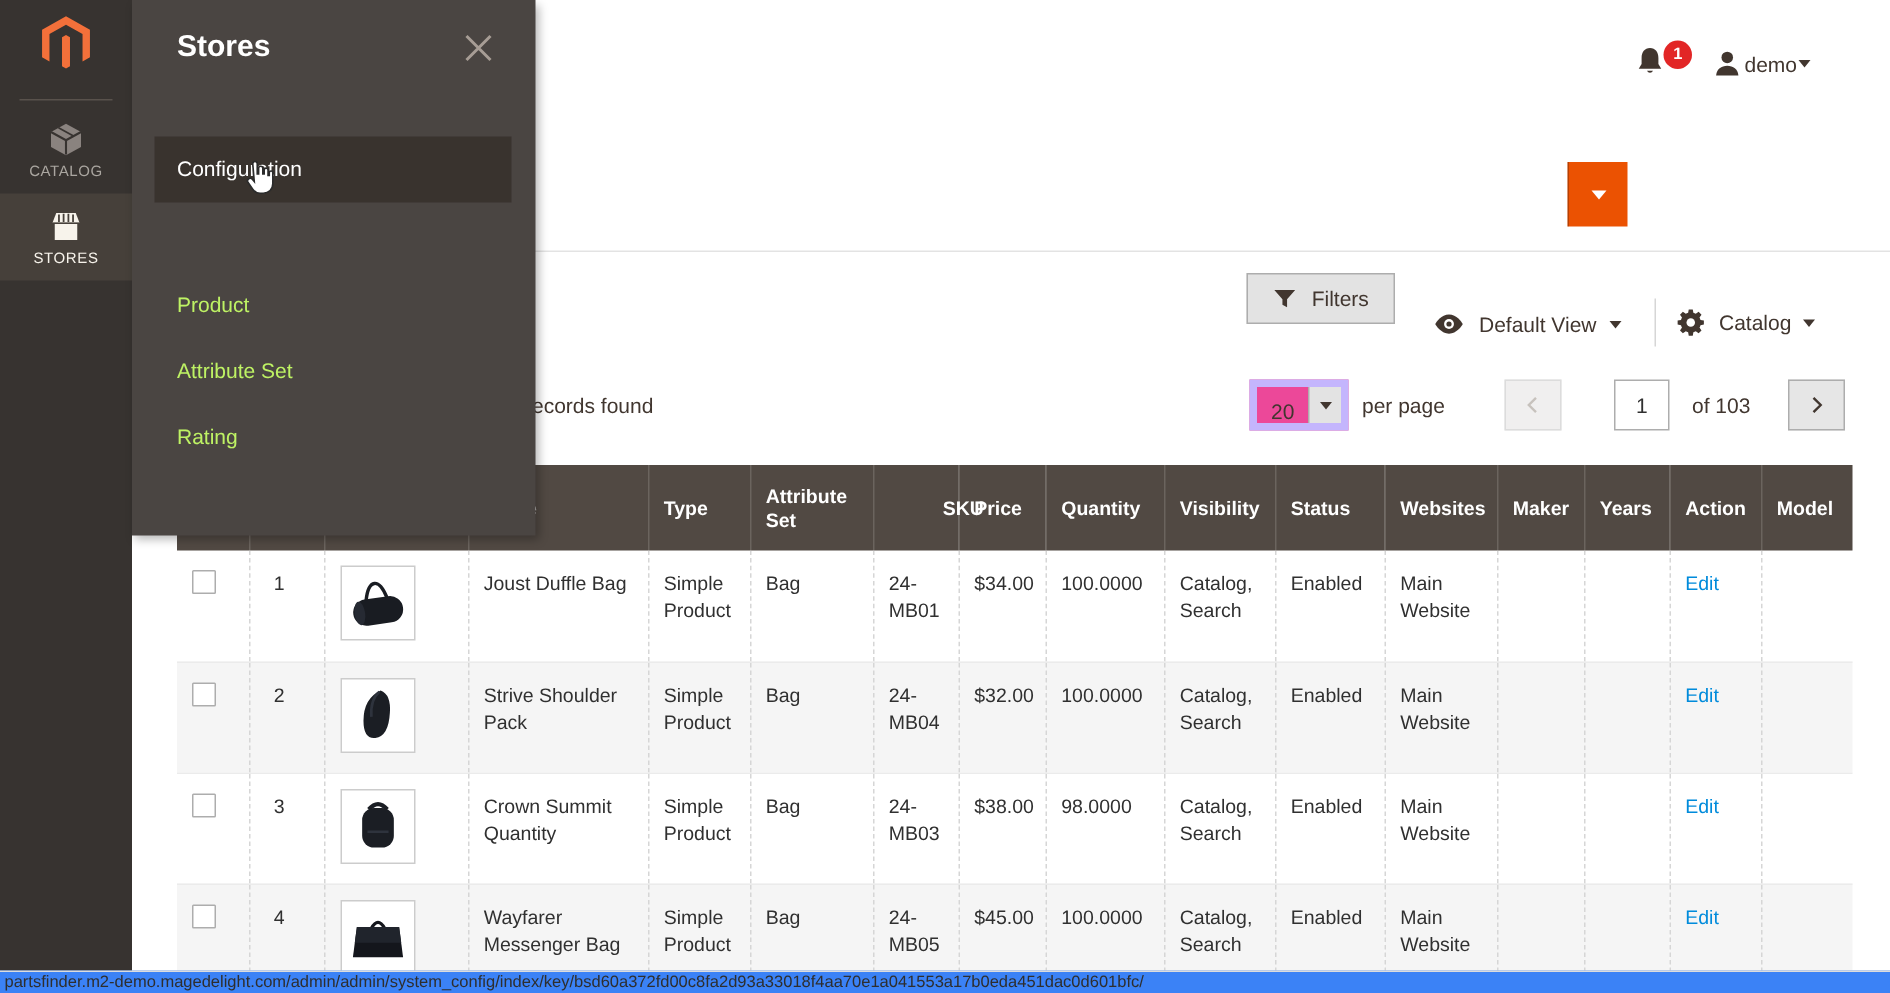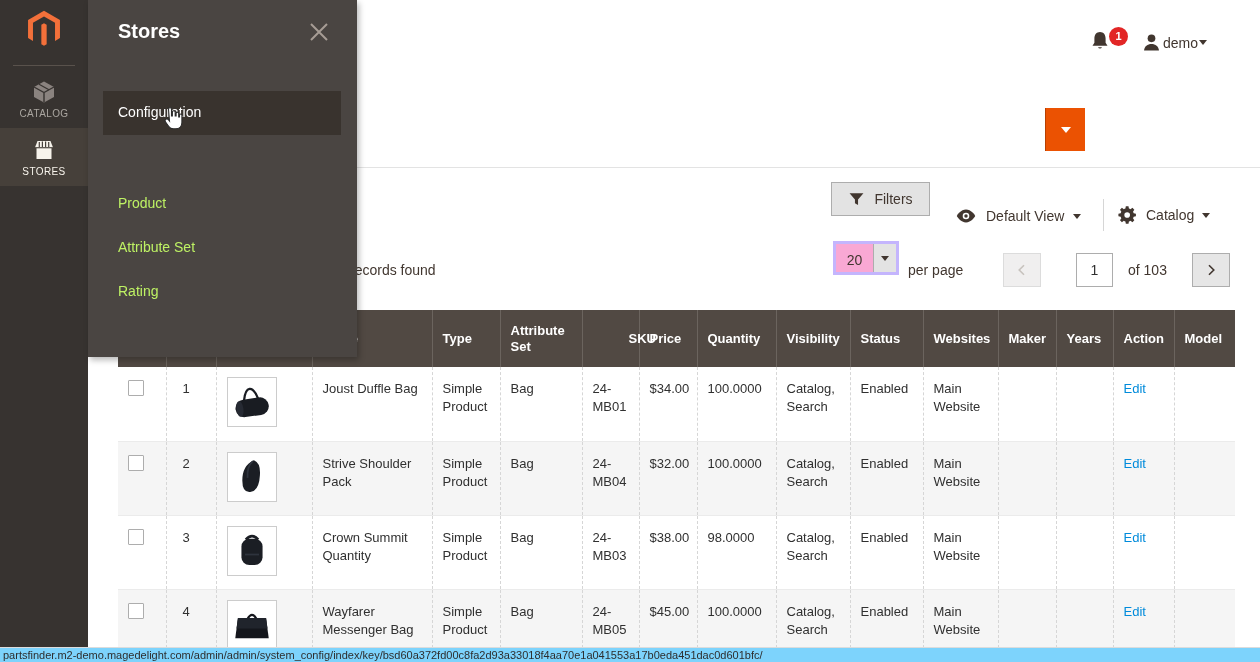--- a/index.html
+++ b/index.html
@@ -54,22 +54,22 @@
                  border:1px solid #adadad; display:flex; align-items:center; justify-content:center; gap:9px;
                  font-size:14px; color:#41362f; cursor:pointer; }
   .view-ctl { position:absolute; left:955px; top:205px; display:flex; align-items:center; gap:9px;
               font-size:14px; color:#41362f; cursor:pointer; }
   .tool-div { position:absolute; left:1103px; top:199px; width:1px; height:32px; background:#d6d6d6; }
   .cols-ctl { position:absolute; left:1118px; top:205px; display:flex; align-items:center; gap:8px;
               font-size:14px; color:#41362f; cursor:pointer; }
 
   
   .records-label { position:absolute; left:350px; top:262px; font-size:14px; color:#41362f; }
-  .pp-select { position:absolute; left:833px; top:241px; width:66px; height:34px; border:3px solid #c4b5fd;
-               background:#f9a8d4; display:flex; cursor:pointer; }
+  .pp-select { position:absolute; left:833px; top:253px; width:66px; height:34px; border:5px solid #c4b5fd;
+               background:#ec4899; display:flex; cursor:pointer; }
   .pp-select .val { width:40px; text-align:center; line-height:32px; font-size:14px; }
   .pp-select .dd { width:25px; background:#e3e3e3; border-left:1px solid #adadad;
                    display:flex; align-items:center; justify-content:center; }
   .pp-label { position:absolute; left:908px; top:262px; font-size:14px; }
   .pg-btn { position:absolute; top:253px; width:38px; height:34px; display:flex; align-items:center;
             justify-content:center; cursor:pointer; }
   .pg-prev { left:1003px; background:#f0efef; border:1px solid #dcdcdc; }
   .pg-next { left:1192px; background:#e6e6e6; border:1px solid #adadad; }
   .pg-input { position:absolute; left:1076px; top:253px; width:37px; height:34px; border:1px solid #adadad;
               text-align:center; font-size:14px; color:#303030; font-family:inherit; }
@@ -90,21 +90,21 @@
   .grid td.c-price, .grid td.c-quantity { white-space:nowrap; }
   .grid td.c-name { padding-right:3px; }
   .cb { display:inline-block; width:16px; height:16px; background:#fff; border:1px solid #adadad;
         border-radius:1px; cursor:pointer; }
   .thumb { display:flex; width:50px; height:50px; background:#fff; border:1px solid #ccc;
            align-items:center; justify-content:center; margin-top:-3px; }
   .thumb svg { width:44px; height:44px; }
   .edit-link { color:#008bdb; text-decoration:none; cursor:pointer; }
 
   
-  .statusbar { position:absolute; left:0; bottom:0; width:100%; height:15px; background:#7dd3fc;
+  .statusbar { position:absolute; left:0; bottom:0; width:100%; height:15px; background:#3b82f6;
                border-top:1px solid #dcdcdc; z-index:40; font-size:11px; color:#2e2e2e;
                line-height:14px; padding-left:3px; white-space:nowrap; overflow:hidden; }
 </style>
 </head>
 <body>
 
 <div class="app">
 
   <div class="topbar">
     <div class="notif">

